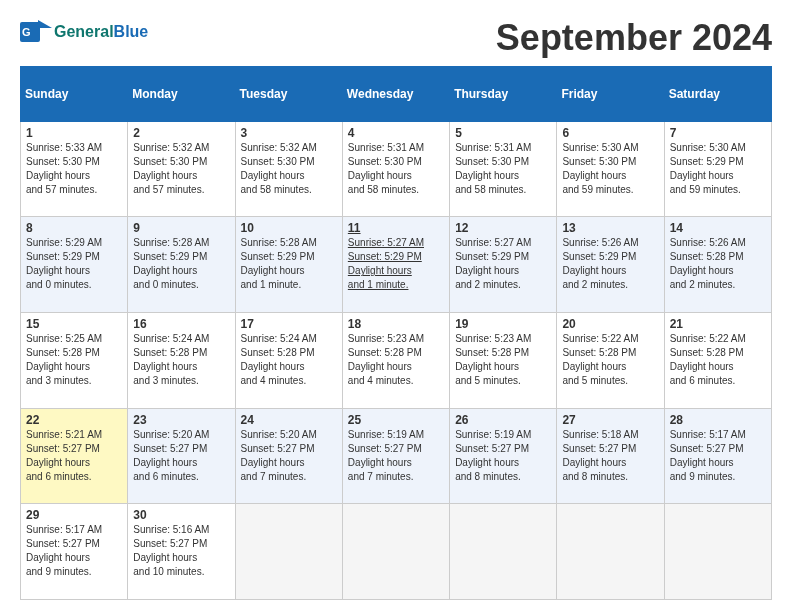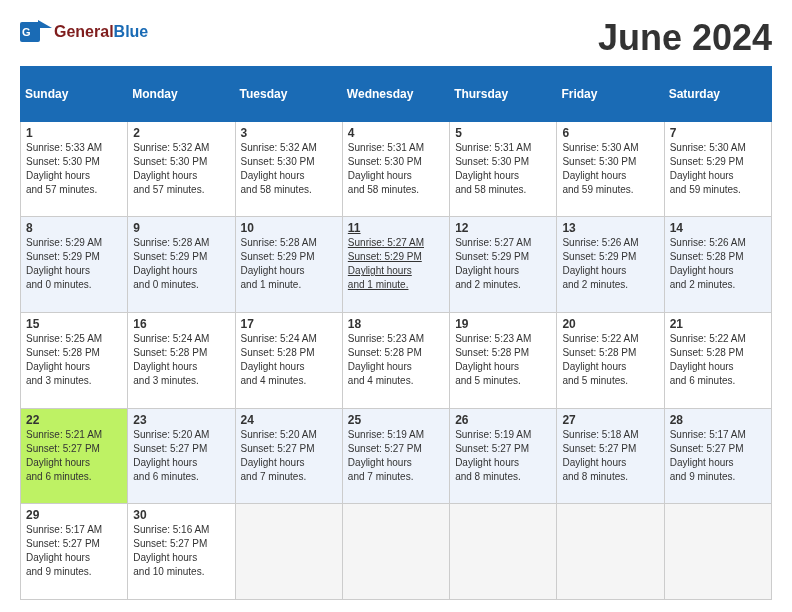--- a/index.html
+++ b/index.html
@@ -99,26 +99,26 @@
 <div class="page">
   <div class="header">
     <div class="logo">
       <div class="logo-row">
         <svg width="32" height="28" viewBox="0 0 32 28">
           <rect x="0" y="4" width="20" height="20" rx="2" fill="#1a6bb5"></rect>
           <text x="2" y="18" font-size="11" fill="white" font-weight="bold" font-family="Arial">G</text>
           <polygon points="18,2 32,10 18,10" fill="#1a6bb5"></polygon>
         </svg>
         <div>
-          <span style="color:#7f1d1d;font-size:16px;font-weight:bold;">General</span><span style="color:#1a6bb5;font-size:16px;font-weight:bold;">Blue</span>
+          <span style="color:#0f766e;font-size:16px;font-weight:bold;">General</span><span style="color:#1a6bb5;font-size:16px;font-weight:bold;">Blue</span>
         </div>
       </div>
     </div>
     <div class="title-section">
-      <div class="month-title">June 2024</div>
+      <div class="month-title">September 2024</div>
     </div>
   </div>
 
   <table class="calendar">
     <thead>
       <tr>
         <th>Sunday</th>
         <th>Monday</th>
         <th>Tuesday</th>
         <th>Wednesday</th>
@@ -149,21 +149,21 @@
         <tr>
           <td style="background-color: rgb(255, 255, 255);"><span class="day-num">15</span><span class="day-info">Sunrise: 5:25 AM<br>Sunset: 5:28 PM<br>Daylight hours<br>and 3 minutes.</span></td>
           <td style="background-color: rgb(255, 255, 255);"><span class="day-num">16</span><span class="day-info">Sunrise: 5:24 AM<br>Sunset: 5:28 PM<br>Daylight hours<br>and 3 minutes.</span></td>
           <td style="background-color: rgb(255, 255, 255);"><span class="day-num">17</span><span class="day-info">Sunrise: 5:24 AM<br>Sunset: 5:28 PM<br>Daylight hours<br>and 4 minutes.</span></td>
           <td style="background-color: rgb(255, 255, 255);"><span class="day-num">18</span><span class="day-info">Sunrise: 5:23 AM<br>Sunset: 5:28 PM<br>Daylight hours<br>and 4 minutes.</span></td>
           <td style="background-color: rgb(255, 255, 255);"><span class="day-num">19</span><span class="day-info">Sunrise: 5:23 AM<br>Sunset: 5:28 PM<br>Daylight hours<br>and 5 minutes.</span></td>
           <td style="background-color: rgb(255, 255, 255);"><span class="day-num">20</span><span class="day-info">Sunrise: 5:22 AM<br>Sunset: 5:28 PM<br>Daylight hours<br>and 5 minutes.</span></td>
           <td style="background-color: rgb(255, 255, 255);"><span class="day-num">21</span><span class="day-info">Sunrise: 5:22 AM<br>Sunset: 5:28 PM<br>Daylight hours<br>and 6 minutes.</span></td>
         </tr>
         <tr>
-          <td style="background-color: #bef264;"><span class="day-num">22</span><span class="day-info">Sunrise: 5:21 AM<br>Sunset: 5:27 PM<br>Daylight hours<br>and 6 minutes.</span></td>
+          <td style="background-color: #fef9c3;"><span class="day-num">22</span><span class="day-info">Sunrise: 5:21 AM<br>Sunset: 5:27 PM<br>Daylight hours<br>and 6 minutes.</span></td>
           <td style="background-color: rgb(238, 243, 251);"><span class="day-num">23</span><span class="day-info">Sunrise: 5:20 AM<br>Sunset: 5:27 PM<br>Daylight hours<br>and 6 minutes.</span></td>
           <td style="background-color: rgb(238, 243, 251);"><span class="day-num">24</span><span class="day-info">Sunrise: 5:20 AM<br>Sunset: 5:27 PM<br>Daylight hours<br>and 7 minutes.</span></td>
           <td style="background-color: rgb(238, 243, 251);"><span class="day-num">25</span><span class="day-info">Sunrise: 5:19 AM<br>Sunset: 5:27 PM<br>Daylight hours<br>and 7 minutes.</span></td>
           <td style="background-color: rgb(238, 243, 251);"><span class="day-num">26</span><span class="day-info">Sunrise: 5:19 AM<br>Sunset: 5:27 PM<br>Daylight hours<br>and 8 minutes.</span></td>
           <td style="background-color: rgb(238, 243, 251);"><span class="day-num">27</span><span class="day-info">Sunrise: 5:18 AM<br>Sunset: 5:27 PM<br>Daylight hours<br>and 8 minutes.</span></td>
           <td style="background-color: rgb(238, 243, 251);"><span class="day-num">28</span><span class="day-info">Sunrise: 5:17 AM<br>Sunset: 5:27 PM<br>Daylight hours<br>and 9 minutes.</span></td>
         </tr>
         <tr>
           <td style="background-color: rgb(255, 255, 255);"><span class="day-num">29</span><span class="day-info">Sunrise: 5:17 AM<br>Sunset: 5:27 PM<br>Daylight hours<br>and 9 minutes.</span></td>
           <td style="background-color: rgb(255, 255, 255);"><span class="day-num">30</span><span class="day-info">Sunrise: 5:16 AM<br>Sunset: 5:27 PM<br>Daylight hours<br>and 10 minutes.</span></td>

